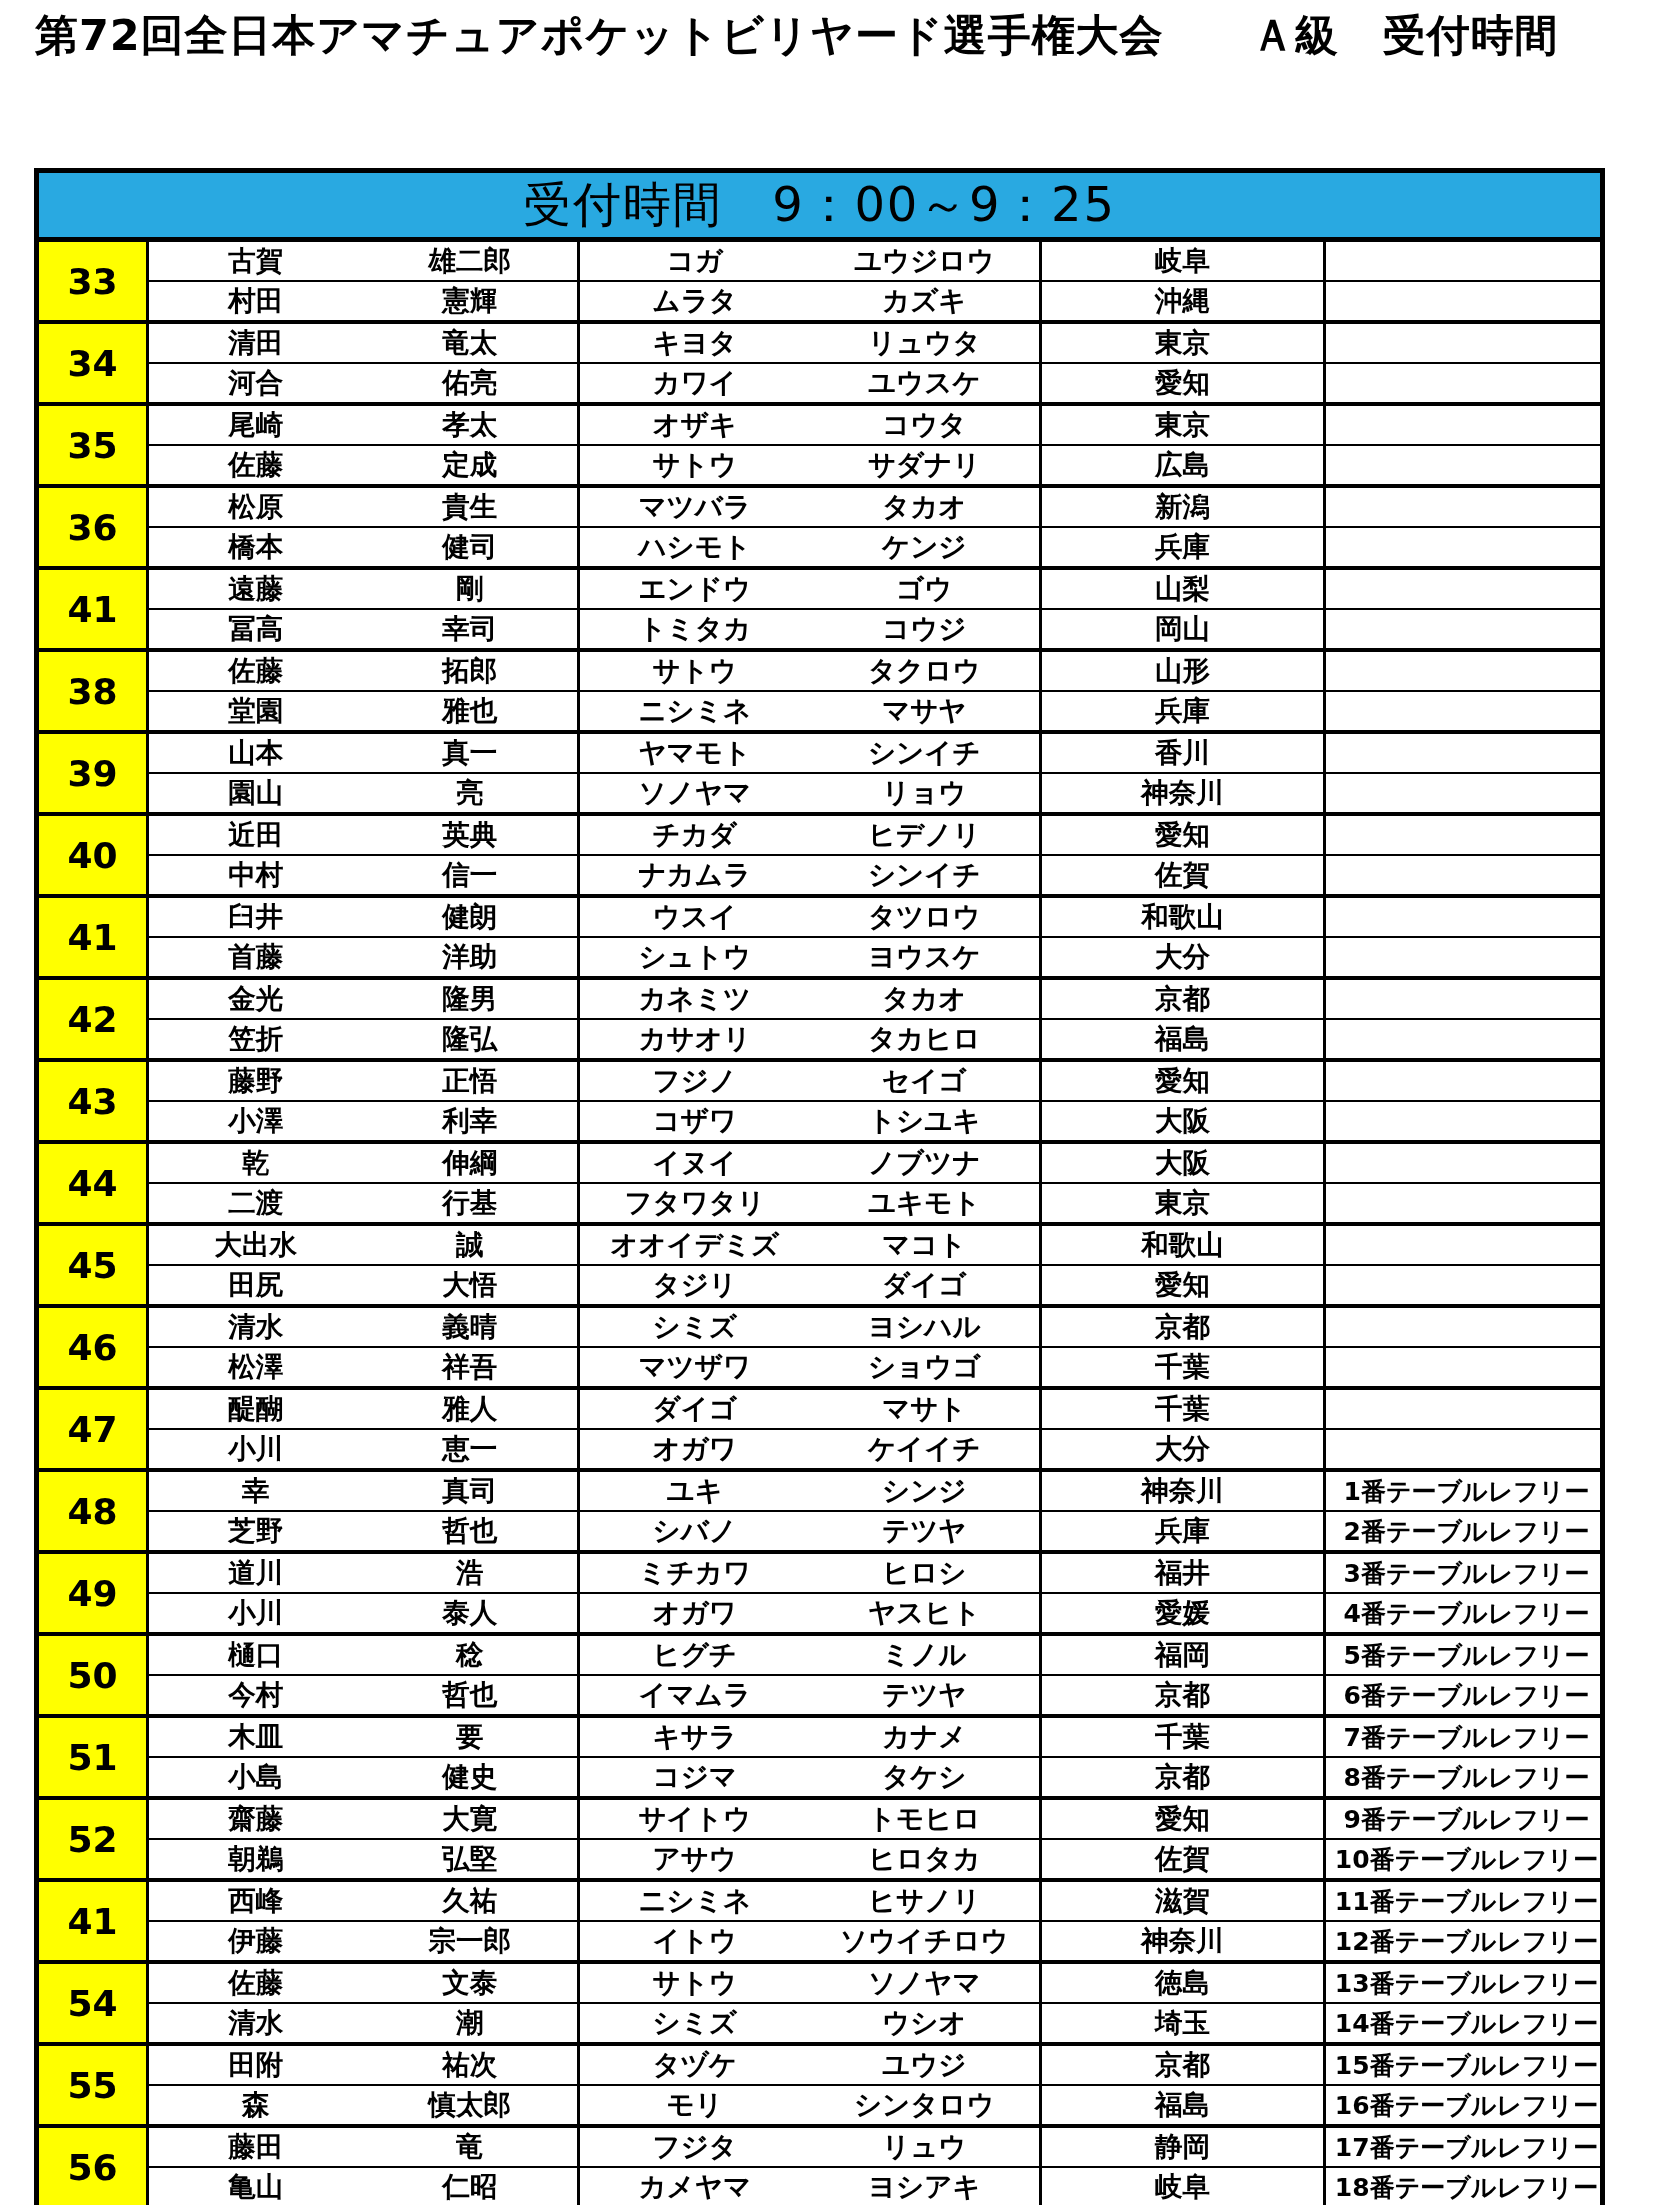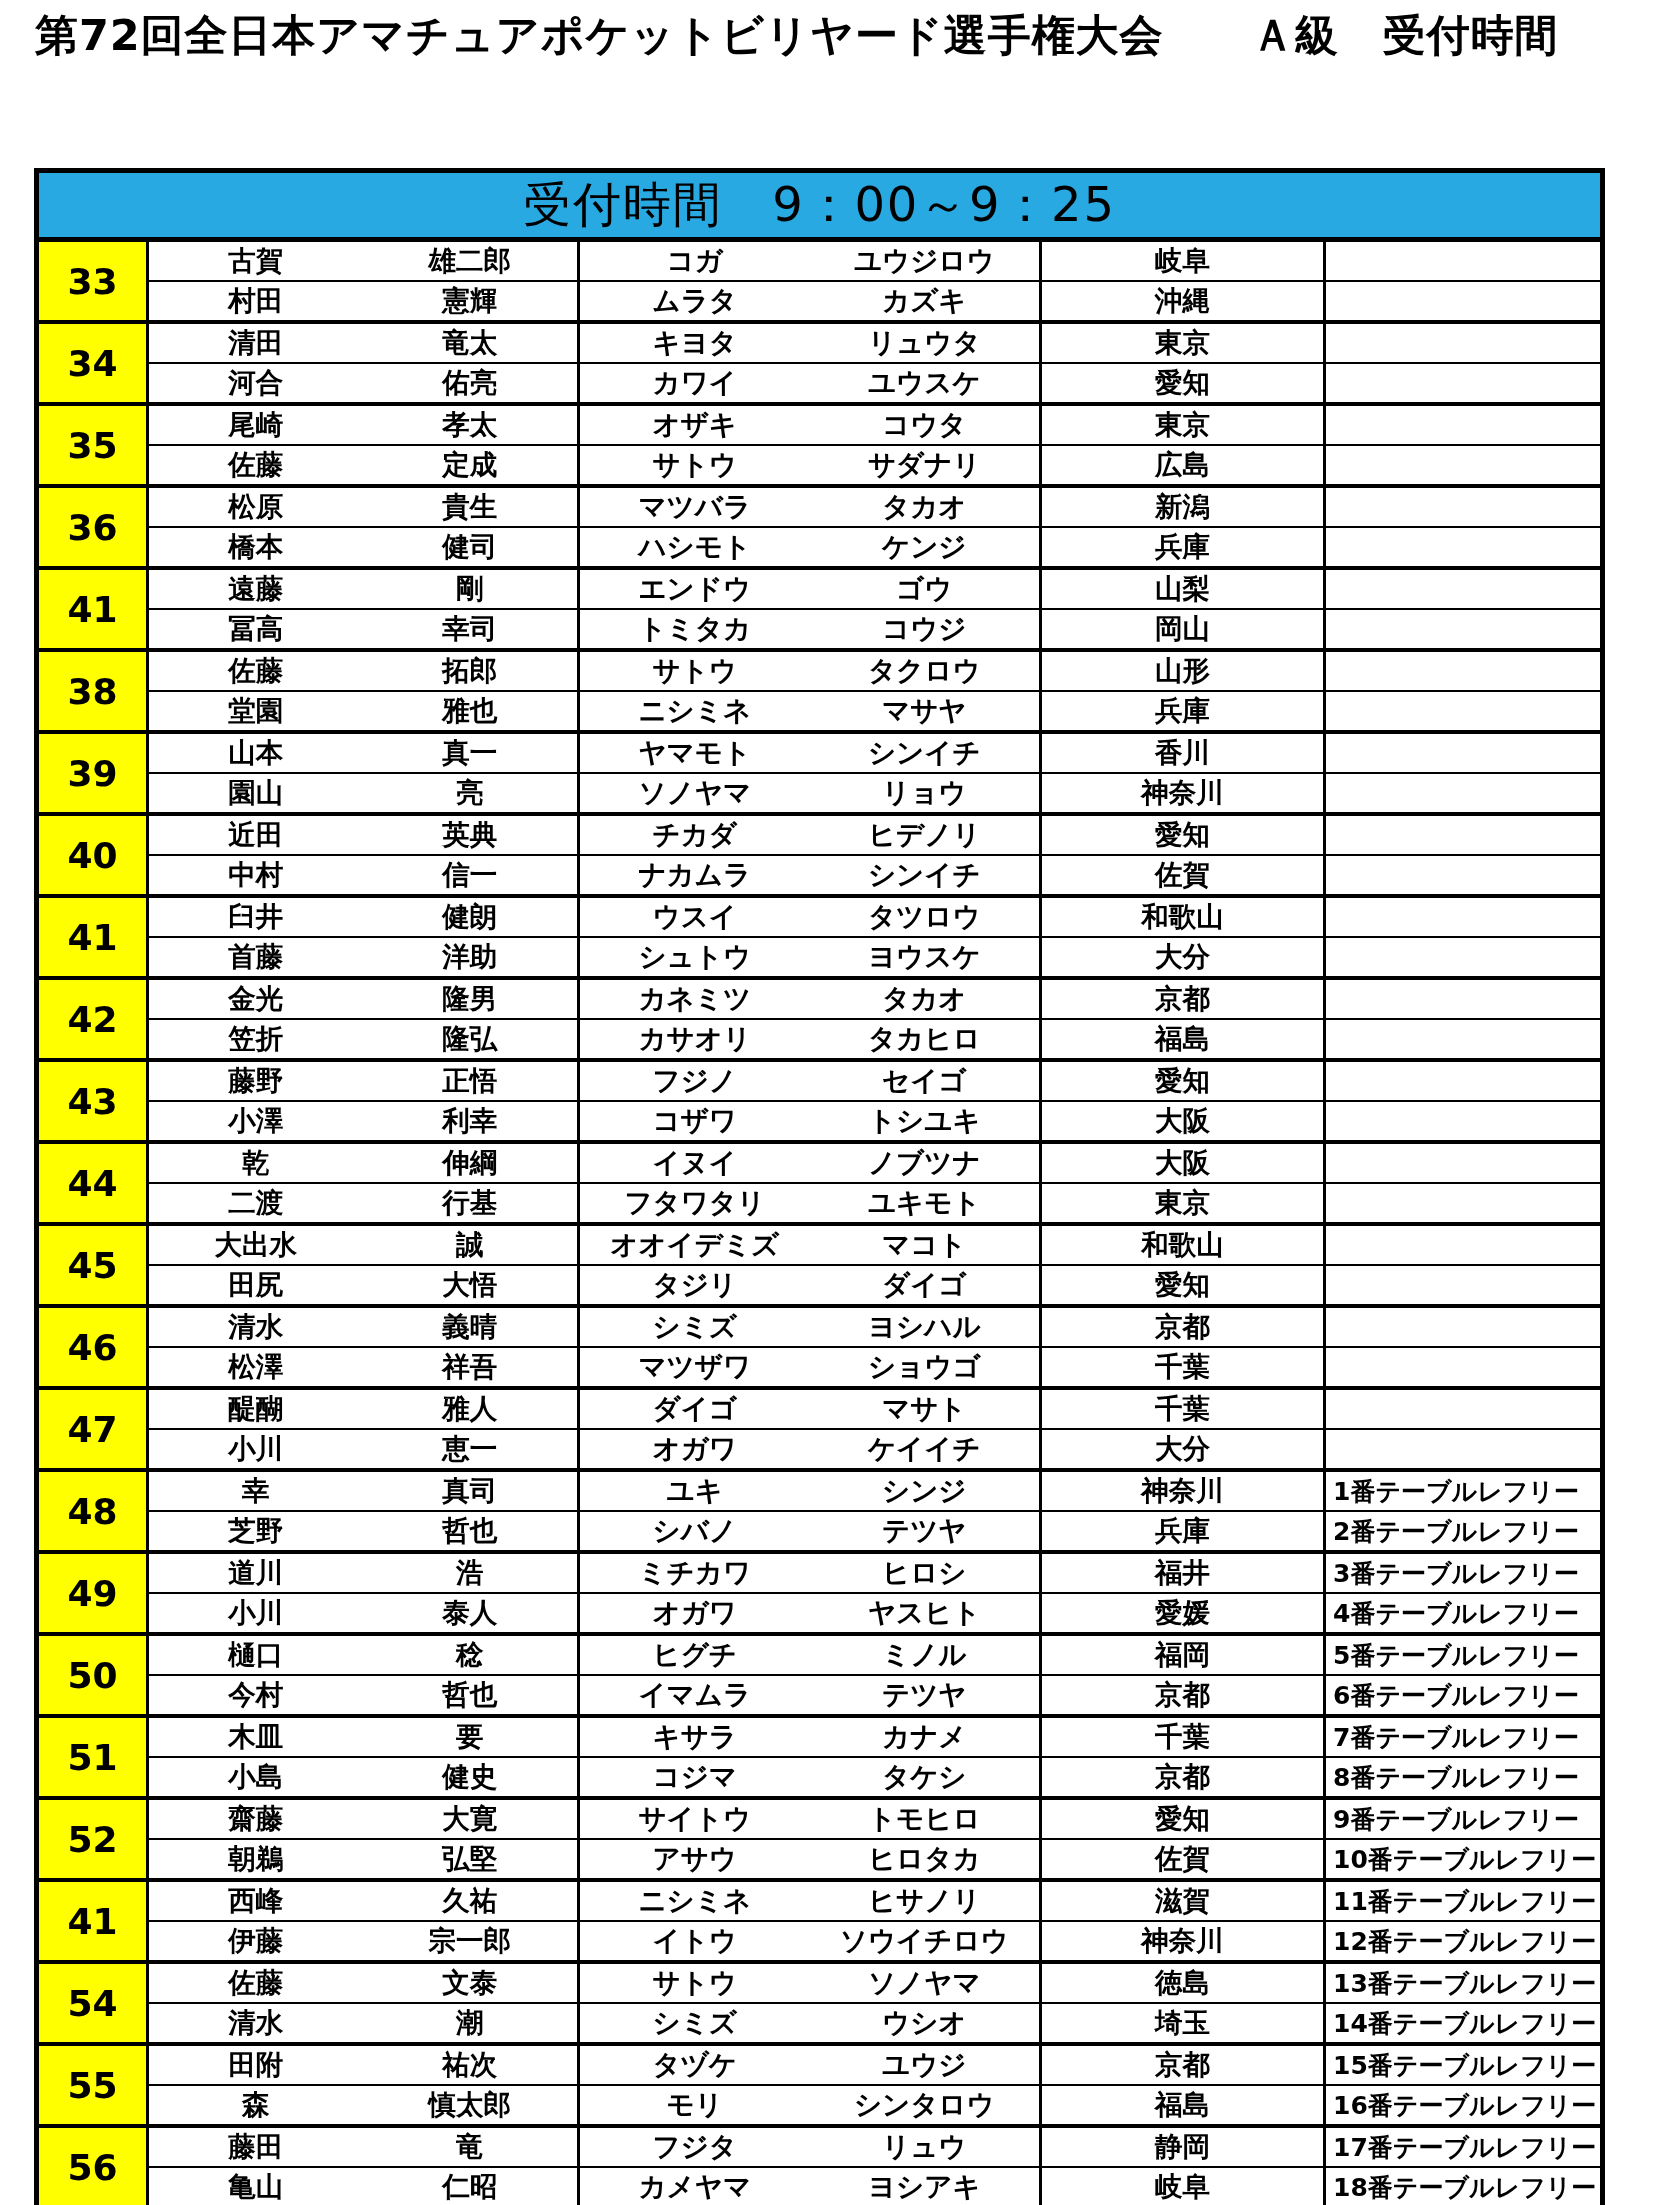--- a/index.html
+++ b/index.html
@@ -63,21 +63,21 @@
     background:var(--num-bg,#FFFF00);
     border-right:3.5px solid var(--border-color,#000);
     font-size:36px;
     font-weight:bold;
   }
   td.mei{ border-right:3.5px solid var(--border-color,#000); }
   td.mei_kana{ border-right:3.5px solid var(--border-color,#000); }
   td.pref{ border-right:3.5px solid var(--border-color,#000);margin-top:44px; }
   td.referee{
     font-size:25px;
-    text-align:left;
+    text-align:center;
     padding-left:7px;
     letter-spacing:0;
   }
 </style>
 </head>
 <body>
 
 <div class="page">
   <h1 class="title">第72回全日本アマチュアポケットビリヤード選手権大会　　Ａ級　受付時間</h1>
 

